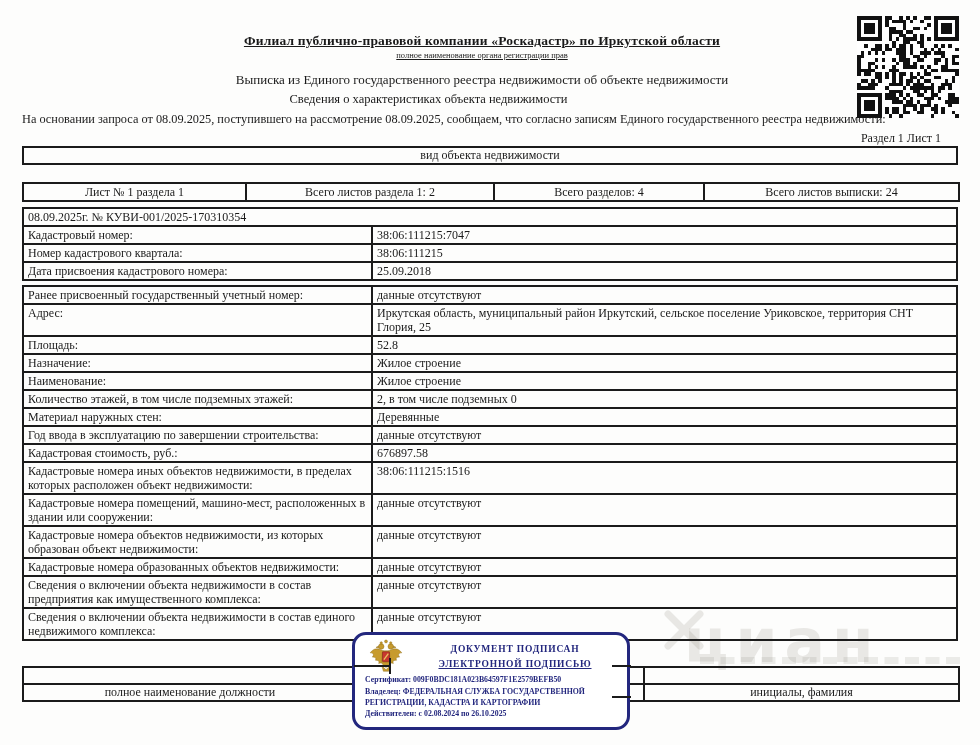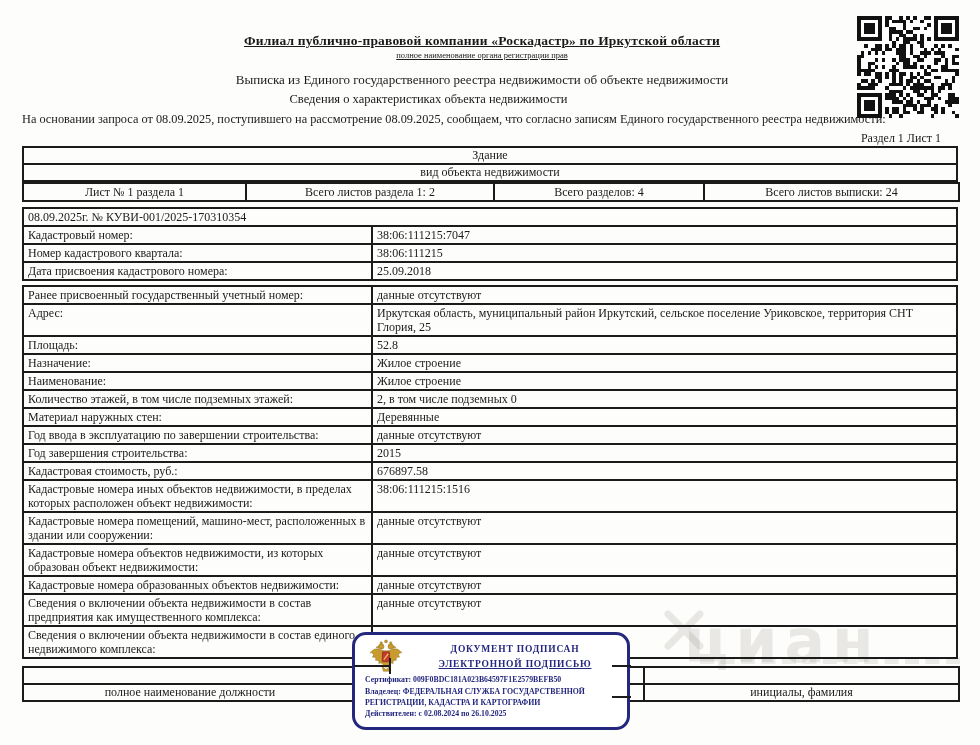--- a/index.html
+++ b/index.html
@@ -377,23 +377,20 @@
     <div class="doc-title">Выписка из Единого государственного реестра недвижимости об объекте недвижимости</div>
   </div>
 
   <div class="section-title">Сведения о характеристиках объекта недвижимости</div>
   <div class="intro">На  основании запроса от 08.09.2025, поступившего на рассмотрение 08.09.2025, сообщаем, что согласно записям Единого государственного реестра недвижимости:</div>
   <div class="section-sheet">Раздел 1 Лист 1</div>
 
   <table class="tbl t1">
     <tbody>
       <tr>
-        <td class="c">Здание</td>
-      </tr>
-      <tr>
         <td class="c">вид объекта недвижимости</td>
       </tr>
     </tbody>
   </table>
 
   <table class="tbl t2">
     <colgroup>
         <col style="width:223px">
         <col style="width:248px">
         <col style="width:210px">
@@ -465,24 +462,20 @@
           <td class="lbl">Количество этажей, в том числе подземных этажей:</td>
           <td class="val">2, в том числе подземных 0</td>
         </tr>
         <tr>
           <td class="lbl">Материал наружных стен:</td>
           <td class="val">Деревянные</td>
         </tr>
         <tr>
           <td class="lbl">Год ввода в эксплуатацию по завершении строительства:</td>
           <td class="val">данные отсутствуют</td>
-        </tr>
-        <tr>
-          <td class="lbl">Год завершения строительства:</td>
-          <td class="val">2015</td>
         </tr>
         <tr>
           <td class="lbl">Кадастровая стоимость, руб.:</td>
           <td class="val">676897.58</td>
         </tr>
         <tr>
           <td class="lbl">Кадастровые номера иных объектов недвижимости, в пределах которых расположен объект недвижимости:</td>
           <td class="val">38:06:111215:1516</td>
         </tr>
         <tr>

